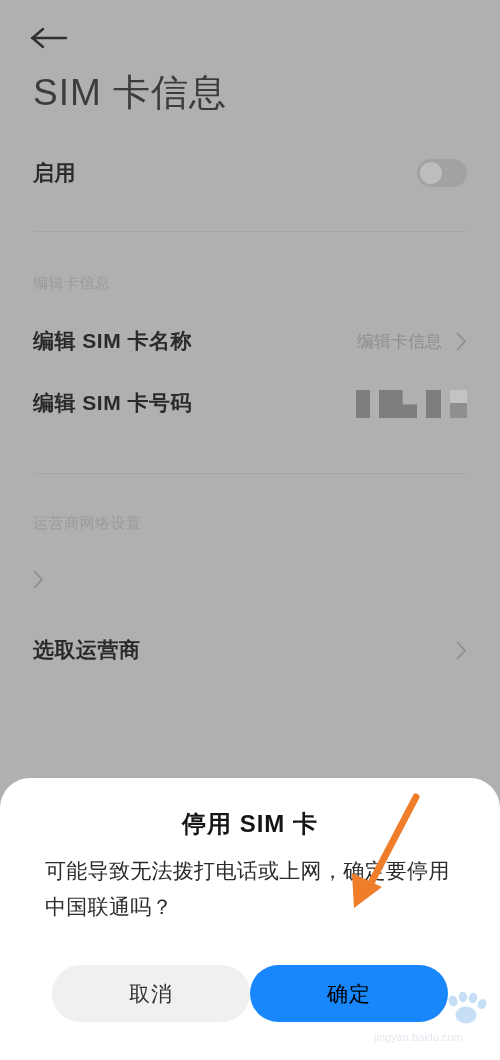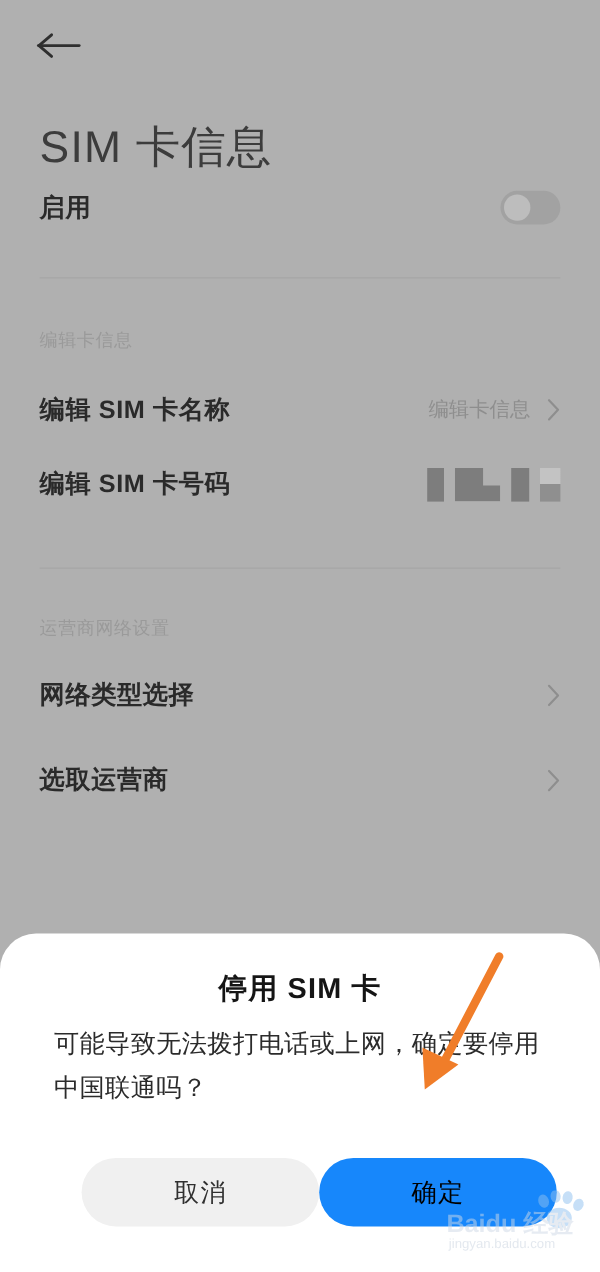--- a/index.html
+++ b/index.html
@@ -35,21 +35,20 @@
   #back-arrow svg { display:block; }
 
   #page-title {
     position:absolute;
     left:33px; top:68px;
     font-size:37px;
     font-weight:400;
     color:#3c3c3c;
     letter-spacing:1px;
     white-space:nowrap;
-    margin-top:30px;
   }
 
   .row {
     position:absolute;
     left:33px;
     width:434px;
     height:46px;
     display:flex;
     align-items:center;
     justify-content:space-between;
@@ -155,21 +154,21 @@
     line-height:36px;
     color:#2b2b2b;
     letter-spacing:0.3px;
   }
 
   #dialog-buttons {
     position:absolute;
     left:36px; top:187px;
     width:428px;
     display:flex;
-    justify-content:flex-end;
+    justify-content:center;
   }
 
   .dlg-btn {
     width:198px; height:57px;
     border:none;
     border-radius:29px;
     font-family:inherit;
     font-size:21px;
     letter-spacing:1px;
     cursor:pointer;
@@ -255,21 +254,20 @@
             <i class="mz4"></i>
         </span>
       </span>
     </div>
 
     <div class="divider" style="top:473px;"></div>
 
     <div class="section-label" style="top:514px;">运营商网络设置</div>
 
     <div class="row" style="top:556px;">
-      <span class="row-label">网络类型选择</span>
       <span class="row-right">
         <svg class="chevron" viewBox="0 0 11 19">
           <path d="M1.5 1.5 L9 9.5 L1.5 17.5" stroke="#8e8e8e" stroke-width="1.8" fill="none" stroke-linecap="round" stroke-linejoin="round"></path>
         </svg>
       </span>
     </div>
 
     <div class="row" style="top:627px;align-items:center;">
       <span class="row-label">选取运营商</span>
       <span class="row-right">
@@ -299,17 +297,16 @@
   </svg>
 
   <div id="watermark">
     <svg id="watermark-paw" width="46" height="34" viewBox="0 0 46 34">
       <ellipse cx="9" cy="9" rx="4.4" ry="5.6" fill="#8ec0f0" transform="rotate(-18 9 9)"></ellipse>
       <ellipse cx="19" cy="5" rx="4.2" ry="5.4" fill="#8ec0f0" transform="rotate(-6 19 5)"></ellipse>
       <ellipse cx="29" cy="6" rx="4.2" ry="5.4" fill="#8ec0f0" transform="rotate(10 29 6)"></ellipse>
       <ellipse cx="38" cy="12" rx="4.2" ry="5.2" fill="#8ec0f0" transform="rotate(24 38 12)"></ellipse>
       <ellipse cx="22" cy="23" rx="10.5" ry="8.5" fill="#8ec0f0"></ellipse>
     </svg>
-    <div id="watermark-text">Baidu 经验</div>
     <div id="watermark-url">jingyan.baidu.com</div>
   </div>
 
 </div>
 
 </body></html>

